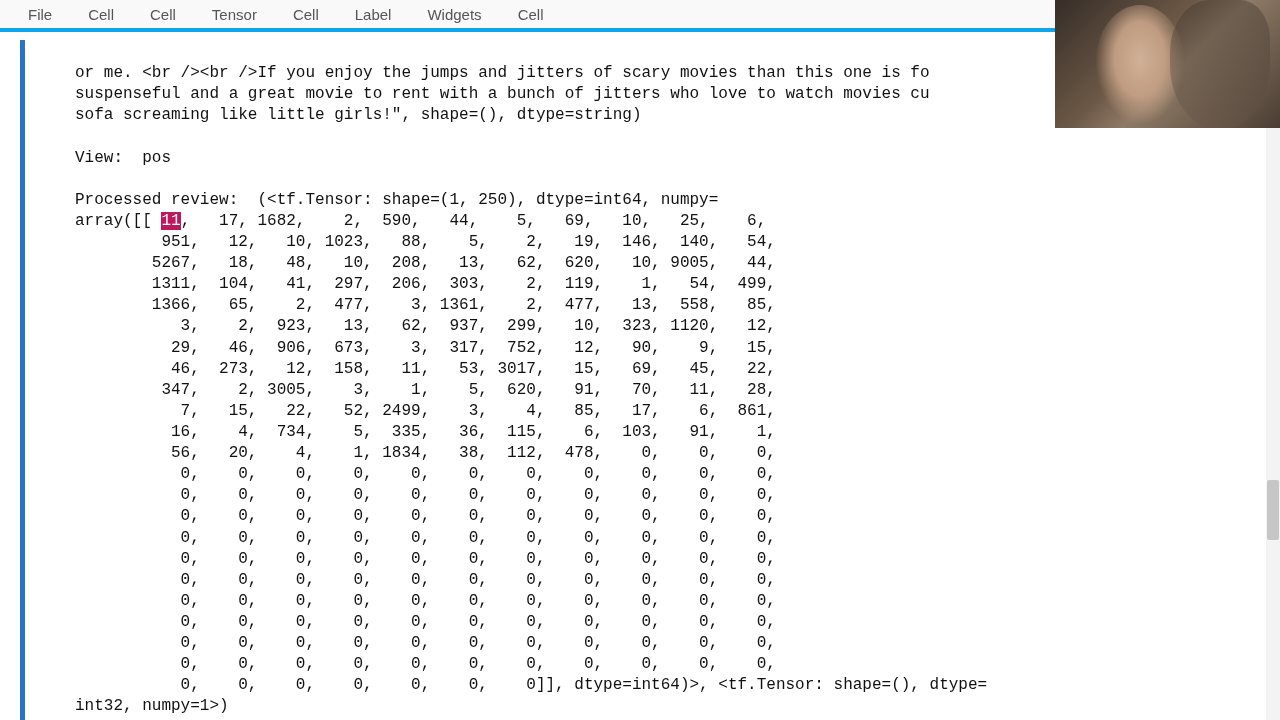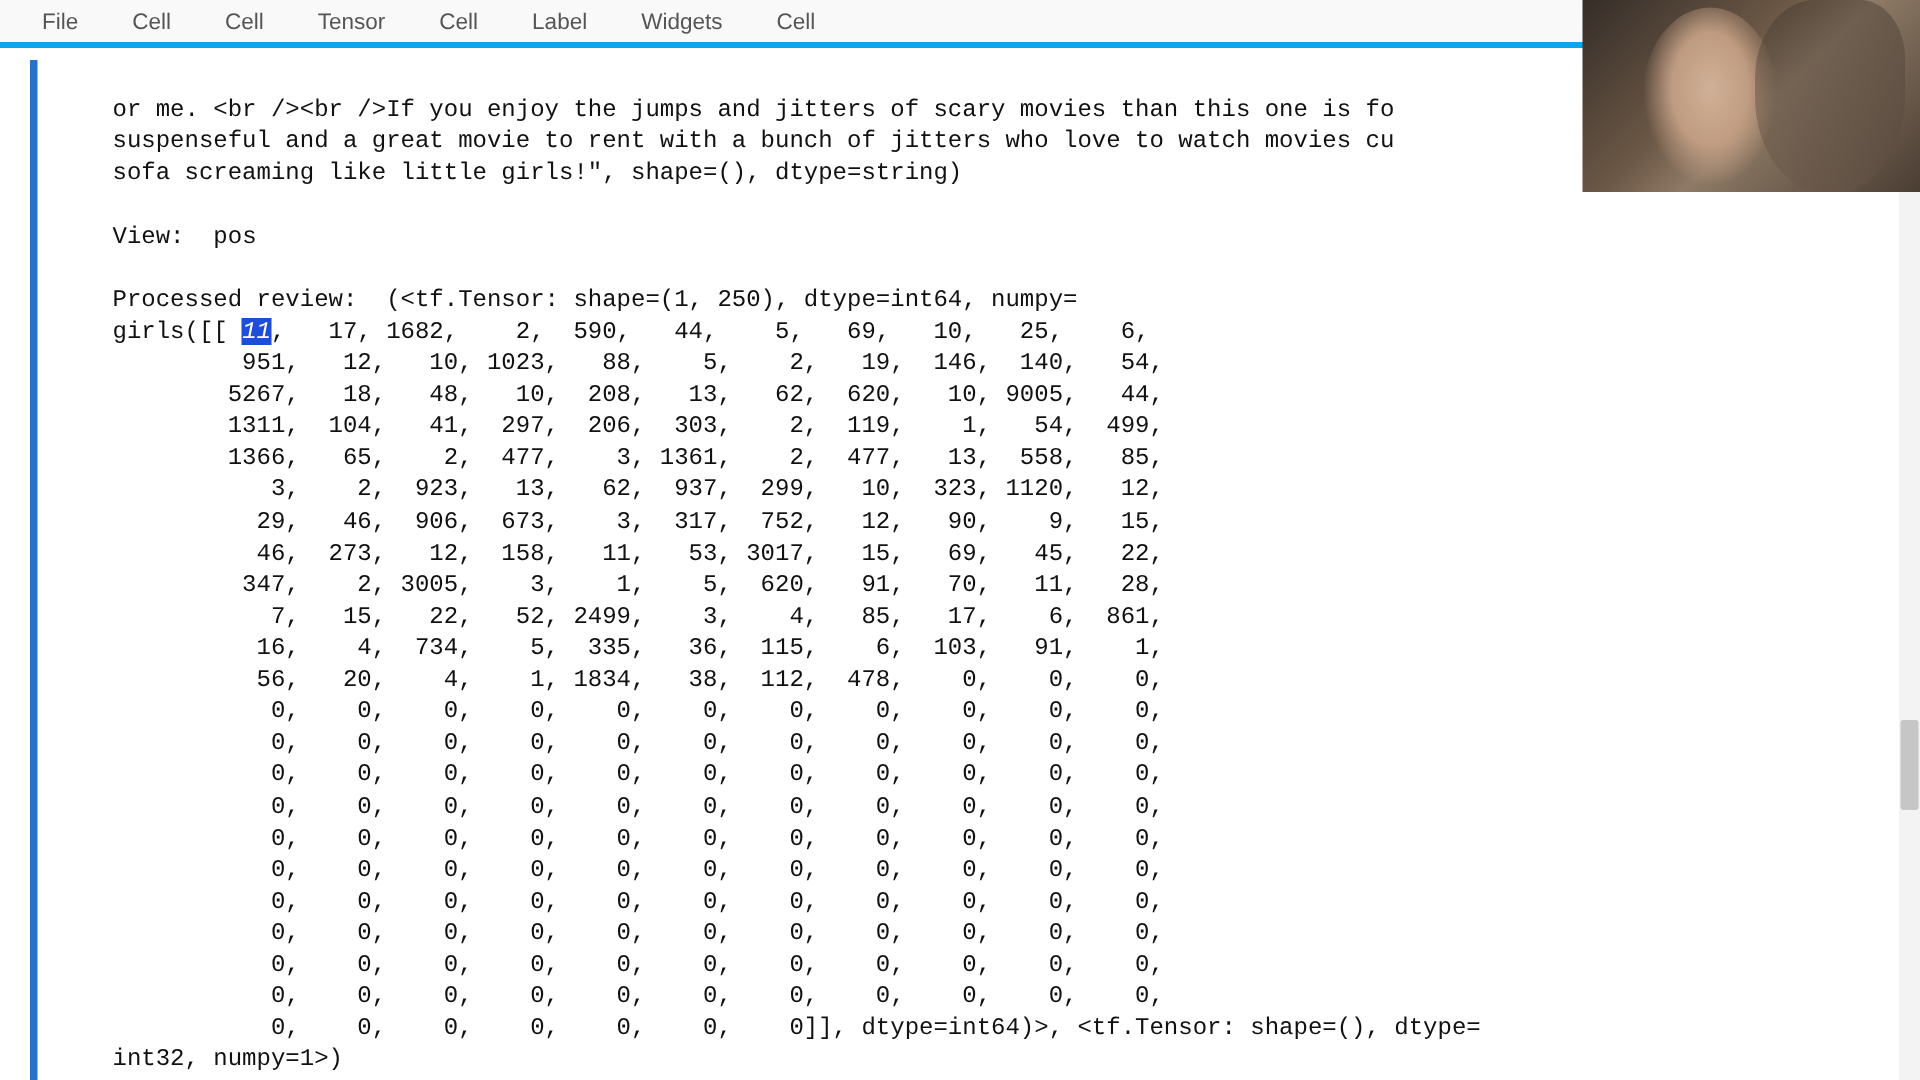--- a/index.html
+++ b/index.html
@@ -56,23 +56,22 @@
     font-family: "SFMono-Regular", Consolas, "Liberation Mono", Menlo, monospace;
     font-size: 16px;
     line-height: 1.32;
     color: #111;
     white-space: pre;
   }
   .cell .text-out {
     padding-top: 2px;
   }
   .hl {
-    background: #1d4ed8;
+    background: #be185d;
     color: #fff;
-    font-style: italic;
   }
   .webcam {
     position: absolute;
     top: 0;
     right: 0;
     width: 225px;
     height: 128px;
     background: linear-gradient(135deg,#352d28 0%, #6c5846 40%, #8e7a66 55%, #4a3d33 100%);
     overflow: hidden;
   }
@@ -130,21 +129,21 @@
 
 <div class="notebook-area">
   <div class="cell">
 <div class="text-out"><span>or me. &lt;br /&gt;&lt;br /&gt;If you enjoy the jumps and jitters of scary movies than this one is fo</span>
 <span>suspenseful and a great movie to rent with a bunch of jitters who love to watch movies cu</span>
 <span>sofa screaming like little girls!", shape=(), dtype=string)</span>
 
 <span>View:  </span><span>pos</span>
 
 <span>Processed review:  (&lt;tf.Tensor: shape=(1, 250), dtype=int64, numpy=</span>
-<span>girls([[ </span><span class="hl">11</span><span>,   17, 1682,    2,  590,   44,    5,   69,   10,   25,    6,</span>
+<span>array([[ </span><span class="hl">11</span><span>,   17, 1682,    2,  590,   44,    5,   69,   10,   25,    6,</span>
 <span>         951,   12,   10, 1023,   88,    5,    2,   19,  146,  140,   54,</span>
 <span>        5267,   18,   48,   10,  208,   13,   62,  620,   10, 9005,   44,</span>
 <span>        1311,  104,   41,  297,  206,  303,    2,  119,    1,   54,  499,</span>
 <span>        1366,   65,    2,  477,    3, 1361,    2,  477,   13,  558,   85,</span>
 <span>           3,    2,  923,   13,   62,  937,  299,   10,  323, 1120,   12,</span>
 <span>          29,   46,  906,  673,    3,  317,  752,   12,   90,    9,   15,</span>
 <span>          46,  273,   12,  158,   11,   53, 3017,   15,   69,   45,   22,</span>
 <span>         347,    2, 3005,    3,    1,    5,  620,   91,   70,   11,   28,</span>
 <span>           7,   15,   22,   52, 2499,    3,    4,   85,   17,    6,  861,</span>
 <span>          16,    4,  734,    5,  335,   36,  115,    6,  103,   91,    1,</span>

